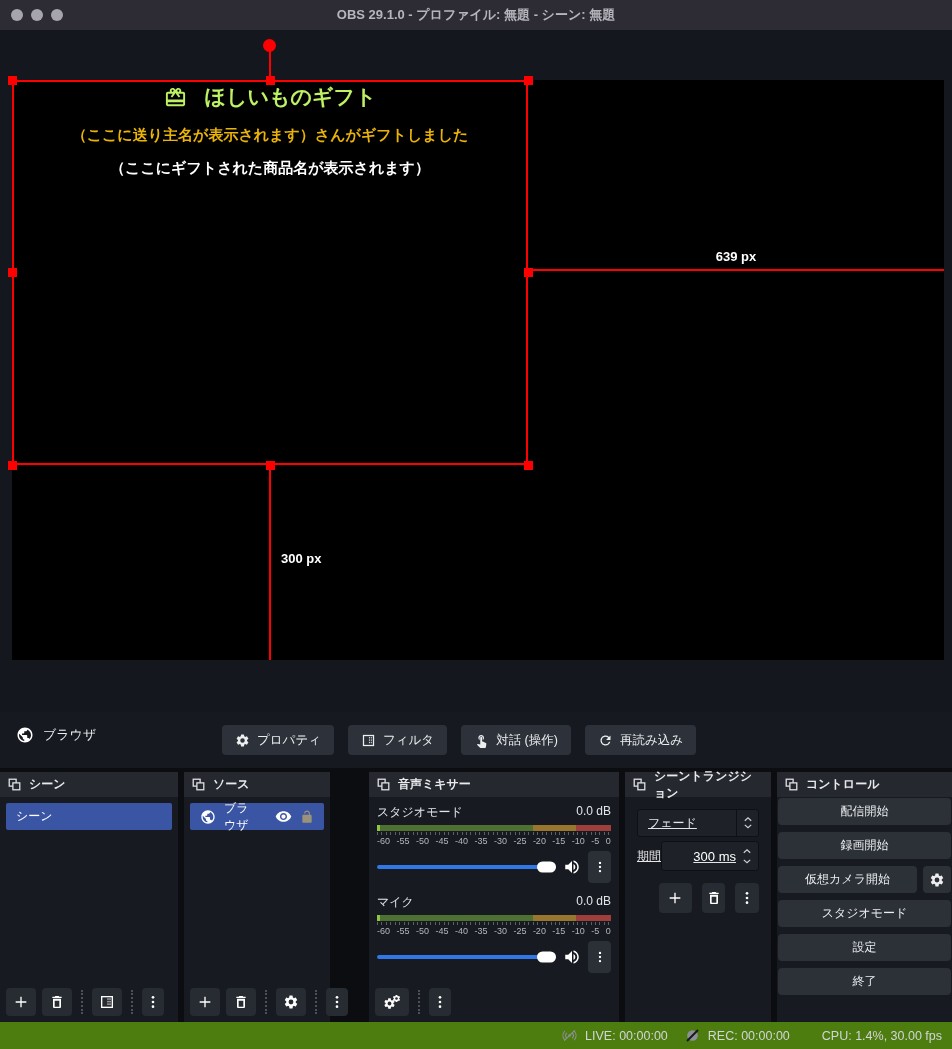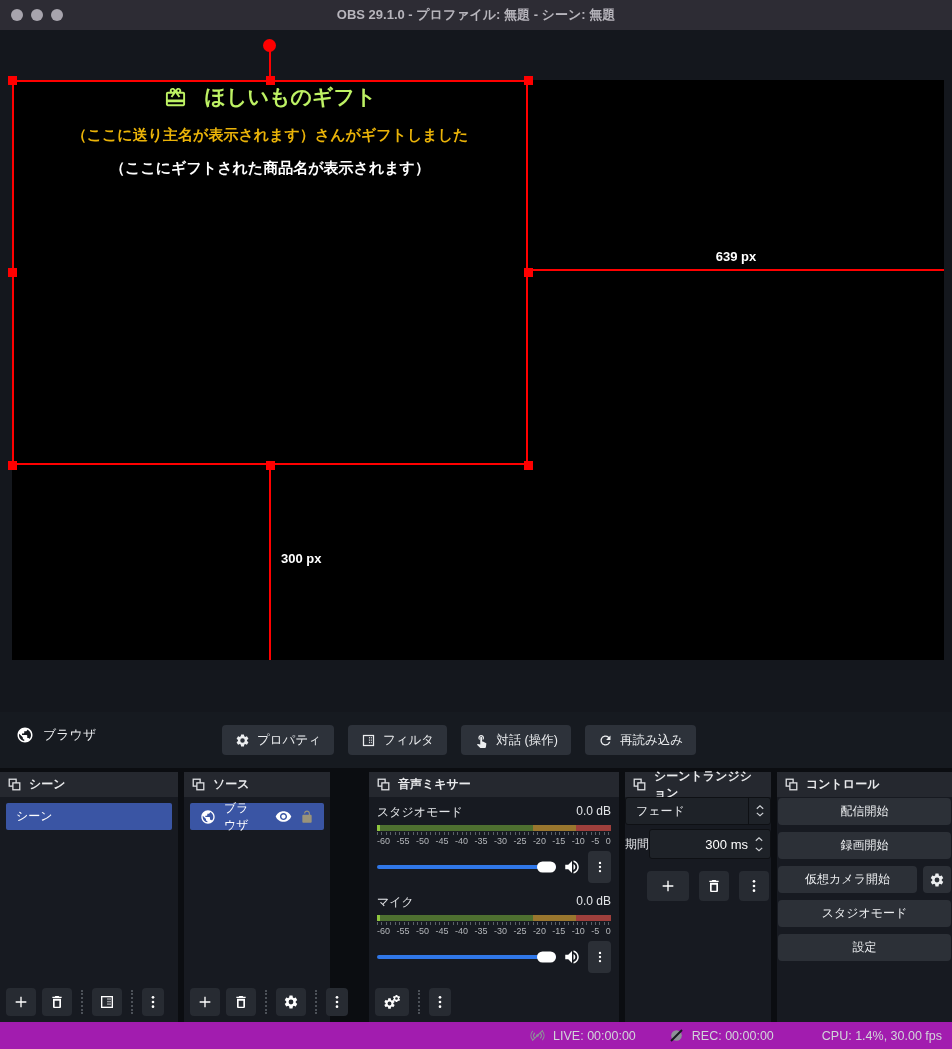--- a/index.html
+++ b/index.html
@@ -84,21 +84,21 @@
   .fader { display:flex; align-items:center; gap:7px; margin-top:5px; height:32px; }
   .track { flex:1; height:4px; background:#3077e8; border-radius:2px; position:relative; }
   .thumb { position:absolute; right:0; top:50%; transform:translateY(-50%); width:19px; height:11px;
            background:#fff; border-radius:5.5px; }
   .fader .spk { width:18px; height:18px; color:#fff; flex:none; }
   .dots-btn { width:23px; height:32px; background:#2b2f36; border-radius:4px; display:flex;
               align-items:center; justify-content:center; color:#fff; flex:none; }
   .dots-btn svg { width:14px; height:14px; }
 
   
-  .trans-body { padding:0; color:#e4e6e9; font-size:12px; }
+  .trans-body { padding:12px; color:#e4e6e9; font-size:12px;text-decoration:underline; }
   .combo { height:28px; background:#1e2228; border:1px solid #0e1014; border-radius:3px;
            display:flex; align-items:center; }
   .combo .val { flex:1; padding-left:10px; }
   .combo .chevcol { width:22px; align-self:stretch; border-left:1px solid #0e1014; display:flex;
                     flex-direction:column; align-items:center; justify-content:center; gap:2px; color:#cfd2d6; }
   .chevcol svg { width:8px; height:5px; }
   .dur-row { display:flex; align-items:center; margin-top:4px; gap:0;text-align:right; }
   .spin { flex:1; height:30px; background:#1e2228; border:1px solid #0e1014; border-radius:3px;
           display:flex; align-items:center; }
   .spin .val { flex:1; padding-left:11px; font-size:13px; color:#fff; }
@@ -111,23 +111,23 @@
   
   .ctrl-body { padding:1px; display:flex; flex-direction:column; gap:7px; }
   .cbtn { height:27px; background:#2c3037; border-radius:4px; display:flex; align-items:center;
           justify-content:center; color:#eceef0; font-size:12px; }
   .split { display:flex; gap:6px; }
   .split .cbtn.main { flex:1; }
   .split .cbtn.gear { width:28px; flex:none; }
   .split .cbtn.gear svg { width:16px; height:16px; }
 
   
-  .statusbar { position:absolute; top:1022px; left:0; width:952px; height:27px; background:#a21caf;
+  .statusbar { position:absolute; top:1022px; left:0; width:952px; height:27px; background:#4d7c0f;
                display:flex; align-items:center; justify-content:flex-end; padding-right:10px;
-               color:#d2d5d9; font-size:12.5px; gap:32px; }
+               color:#d2d5d9; font-size:12.5px; gap:16px; }
   .sb-grp { display:flex; align-items:center; gap:7px; }
   .sb-grp svg { width:17px; height:17px; color:#8d9197; }
   .sb-cpu { margin-left:16px; }
 
   .advgear { position:relative; width:18px; height:16px; display:block; }
   .advgear svg:first-child { position:absolute; left:0; bottom:0; width:13px; height:13px; }
   .advgear svg:last-child { position:absolute; right:0; top:0; width:9px; height:9px; }
 </style>
 </head>
 <body>
@@ -507,20 +507,21 @@
       <div class="split">
         <div class="cbtn main">仮想カメラ開始</div>
         <div class="cbtn gear">
           <svg viewBox="0 0 24 24" fill="currentColor">
               <use href="#i-gear"></use>
             </svg>
         </div>
       </div>
       <div class="cbtn">スタジオモード</div>
       <div class="cbtn">設定</div>
+      <div class="cbtn">終了</div>
     </div>
   </div>
 
   <div class="statusbar">
     <div class="sb-grp">
       <svg viewBox="0 0 24 24">
           <use href="#i-live"></use>
         </svg>
       <span>LIVE: 00:00:00</span>
     </div>

